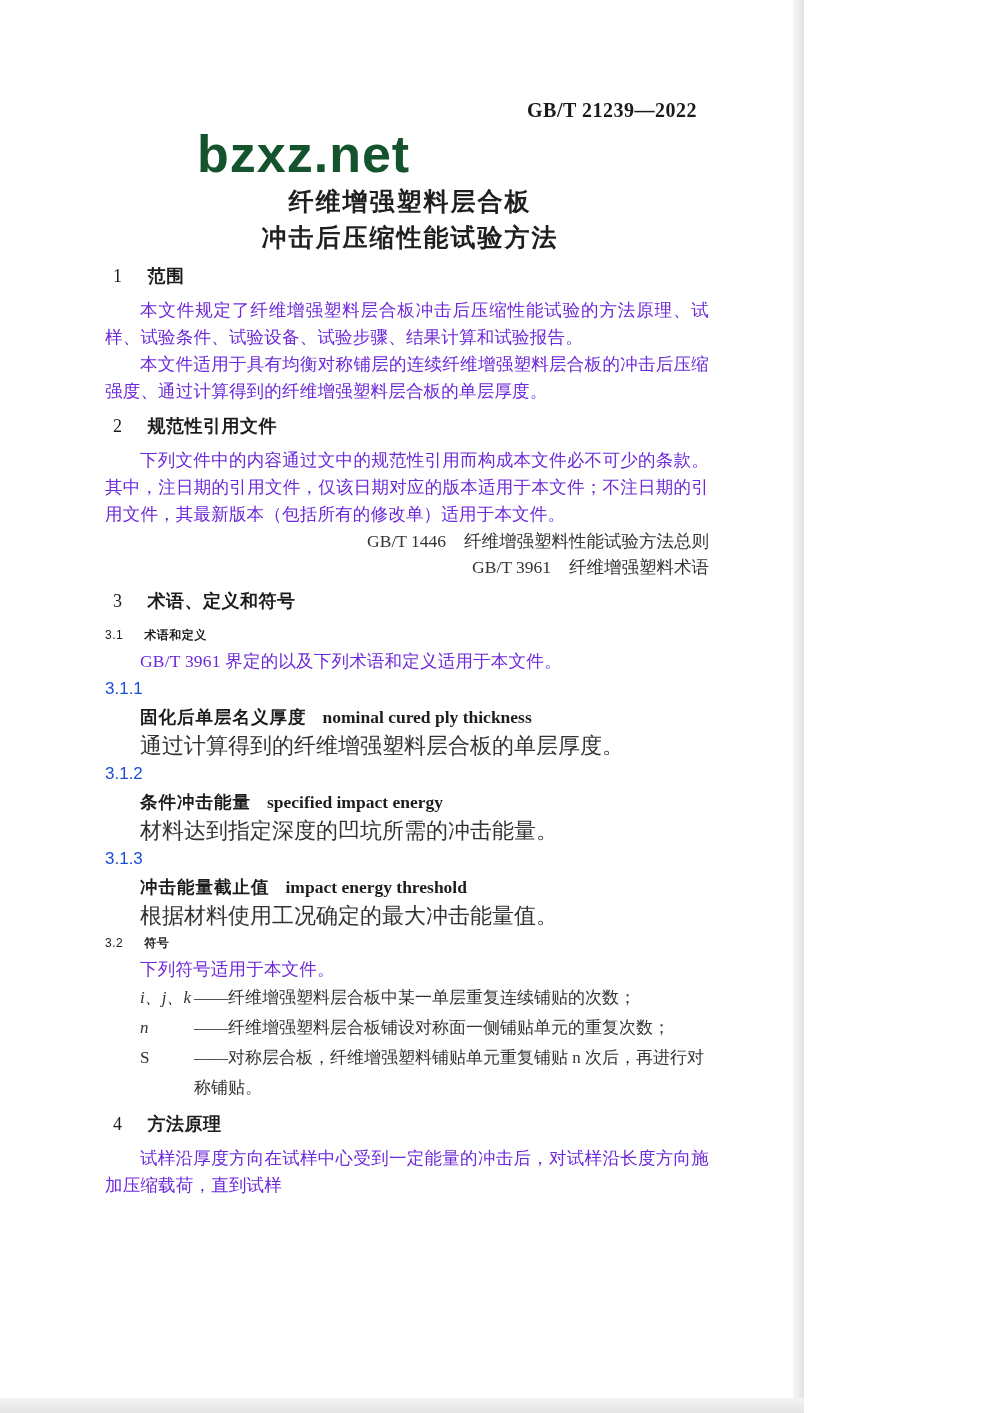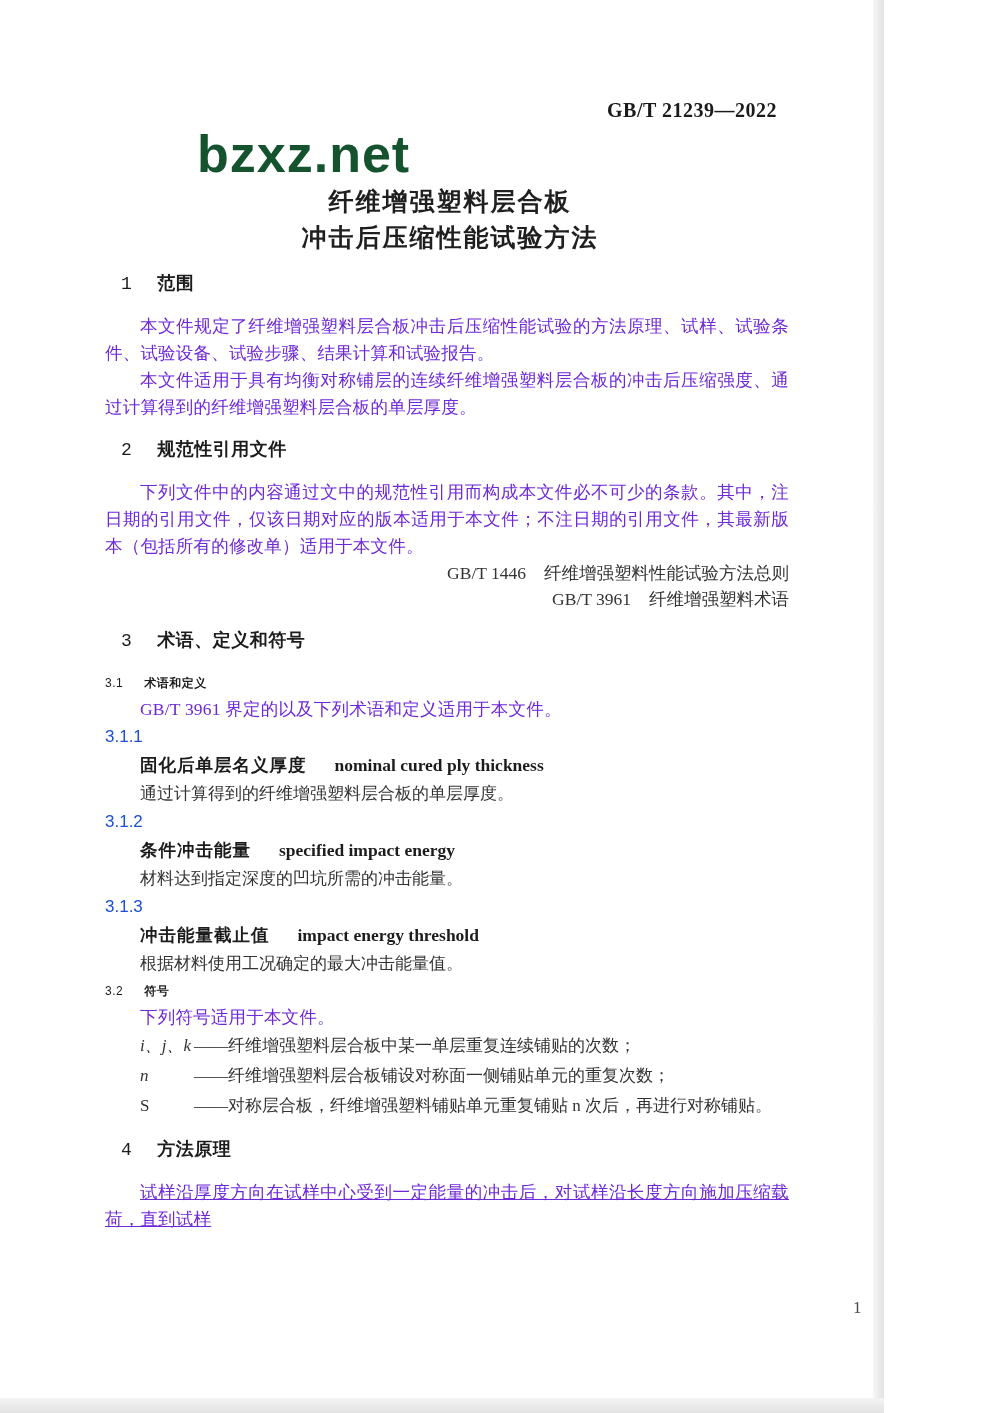--- a/index.html
+++ b/index.html
@@ -1,18 +1,18 @@
 <!DOCTYPE html>
 <html lang="zh"><head>
 <meta charset="utf-8">
 <style>
   html,body{margin:0;padding:0;background:#ffffff;}
   .page{
     position:relative;
-    width:884px;height:1413px;
+    width:804px;height:1413px;
     background:#ffffff;
     overflow:hidden;
     font-family:"Liberation Serif","DejaVu Serif",serif;
     color:#2e2e2e;
   }
   
   .edge-right{position:absolute;top:0;right:0;width:11px;height:100%;
     background:linear-gradient(to right,#f7f7f7,#e2e2e2);}
   .edge-bottom{position:absolute;left:0;bottom:0;width:100%;height:15px;
     background:linear-gradient(to bottom,#f4f4f4,#e3e3e3);}
@@ -31,21 +31,21 @@
   .title{
     position:relative;z-index:1;
     padding-top:183px;text-align:center;left:8px;
     font-family:"Liberation Sans","DejaVu Sans",sans-serif;
     font-weight:bold;font-size:25px;line-height:36px;
     letter-spacing:2px;color:#1f1f1f;
   }
   .content{position:relative;z-index:1;padding:0 95px 0 105px;}
 
   h2.sec{
-    margin:16px;font-family:Liberation Mono, monospace;
+    margin:8px;font-family:Liberation Serif, serif;
     font-size:18px;line-height:26px;font-weight:bold;color:#1c1c1c;
     letter-spacing:.5px;
   }
   h3.subsec{
     margin:0;font-family:"Liberation Sans","DejaVu Sans",sans-serif;
     font-size:12px;line-height:26px;font-weight:bold;color:#1c1c1c;
     letter-spacing:.5px;
   }
   .sec-num{display:inline-block;font-weight:normal;margin-right:25px;}
   .sub-num{display:inline-block;font-weight:normal;margin-right:21px;}
@@ -68,39 +68,39 @@
   .mt-intro{margin-top:13px;}
 
   .term-num{
     font-family:"Liberation Sans","DejaVu Sans",sans-serif;
     font-size:17px;line-height:28px;color:#1d4ed8;
   }
   .term-line{padding-left:35px;line-height:28px;}
   .term-zh{
     font-family:"Liberation Sans","DejaVu Sans",sans-serif;
     font-weight:bold;font-size:17.5px;color:#1c1c1c;
-    letter-spacing:1px;margin-right:28px;
+    letter-spacing:1px;margin-right:16px;
   }
   .term-en{
     font-family:"Liberation Serif","DejaVu Serif",serif;
     font-weight:bold;font-size:17.5px;color:#1c1c1c;
   }
-  .term-def{padding-left:35px;font-size:17px;line-height:28px;color:#333;}
+  .term-def{padding-left:35px;font-size:22px;line-height:28px;color:#333;}
 
   .mt-s32{margin-top:2px;}
   .mt-intro2{margin-top:9px;}
   .sym-row{
     display:flex;padding-left:35px;
     font-size:17px;line-height:30px;color:#333;
   }
   .sym{flex:none;min-width:54px;}
   .sym.italic{font-style:italic;}
   .sym-desc{flex:1;}
   .mt-s4{margin-top:22px;}
-  .mt-p4{margin-top:20px;text-decoration:underline;}
+  .mt-p4{margin-top:20px;}
 
   .page-num{
     position:absolute;left:853px;top:1298px;
     font-size:17px;color:#4a4a4a;z-index:1;
   }
 </style>
 </head>
 <body>
 
 <div class="page">

